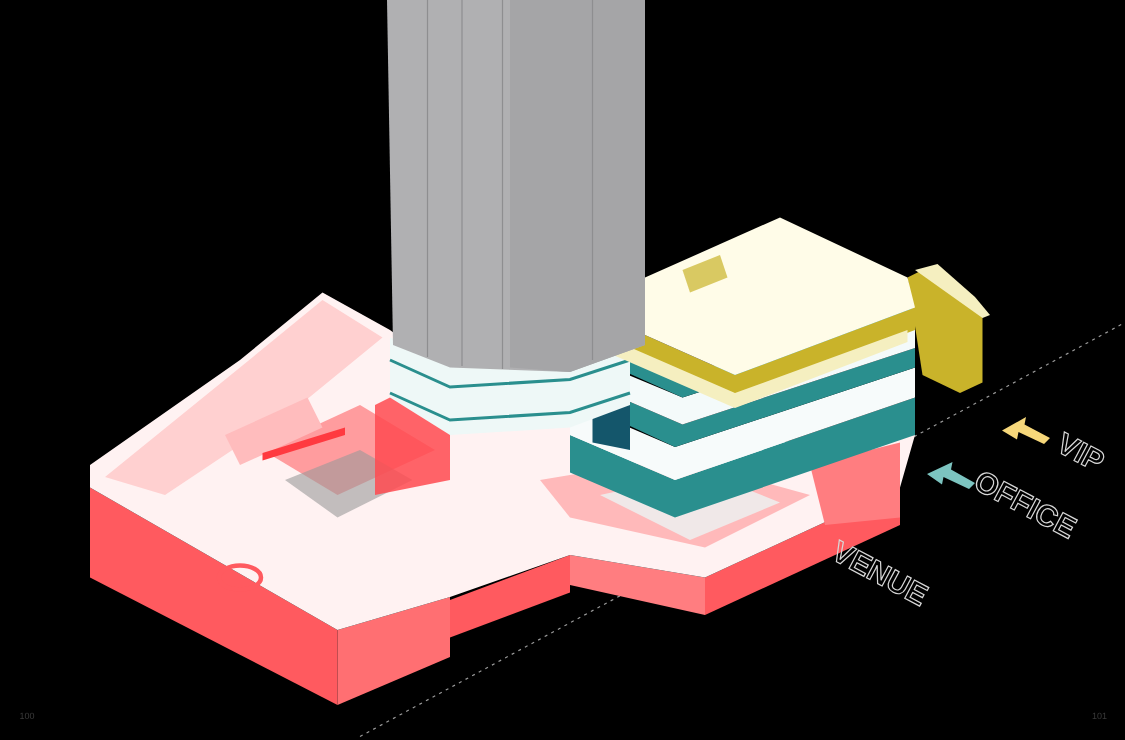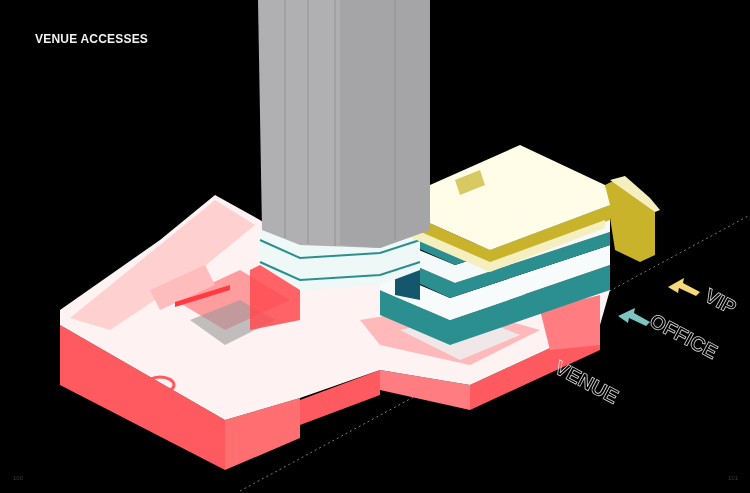--- a/index.html
+++ b/index.html
@@ -77,16 +77,15 @@
     </g>
 
     <polygon points="668,287 684,278 683,283 700,292 696,296 679,288 678,293" fill="#f6d77a"></polygon>
     <polygon points="618,316 635,308 634,313 650,322 646,326 629,318 628,323" fill="#7cc4c0"></polygon>
 
     <text class="label-outline" font-size="20" transform="translate(703,300) rotate(28)">VIP</text>
     <text class="label-outline" font-size="20" transform="translate(648,325) rotate(28)">OFFICE</text>
     <text class="label-outline" font-size="20" transform="translate(553,372) rotate(28)">VENUE</text>
   </svg>
 
-  <div class="title">VENUE ACCESSES</div>
   <div class="page-num left">100</div>
   <div class="page-num right">101</div>
 </div>
 
 </body></html>

